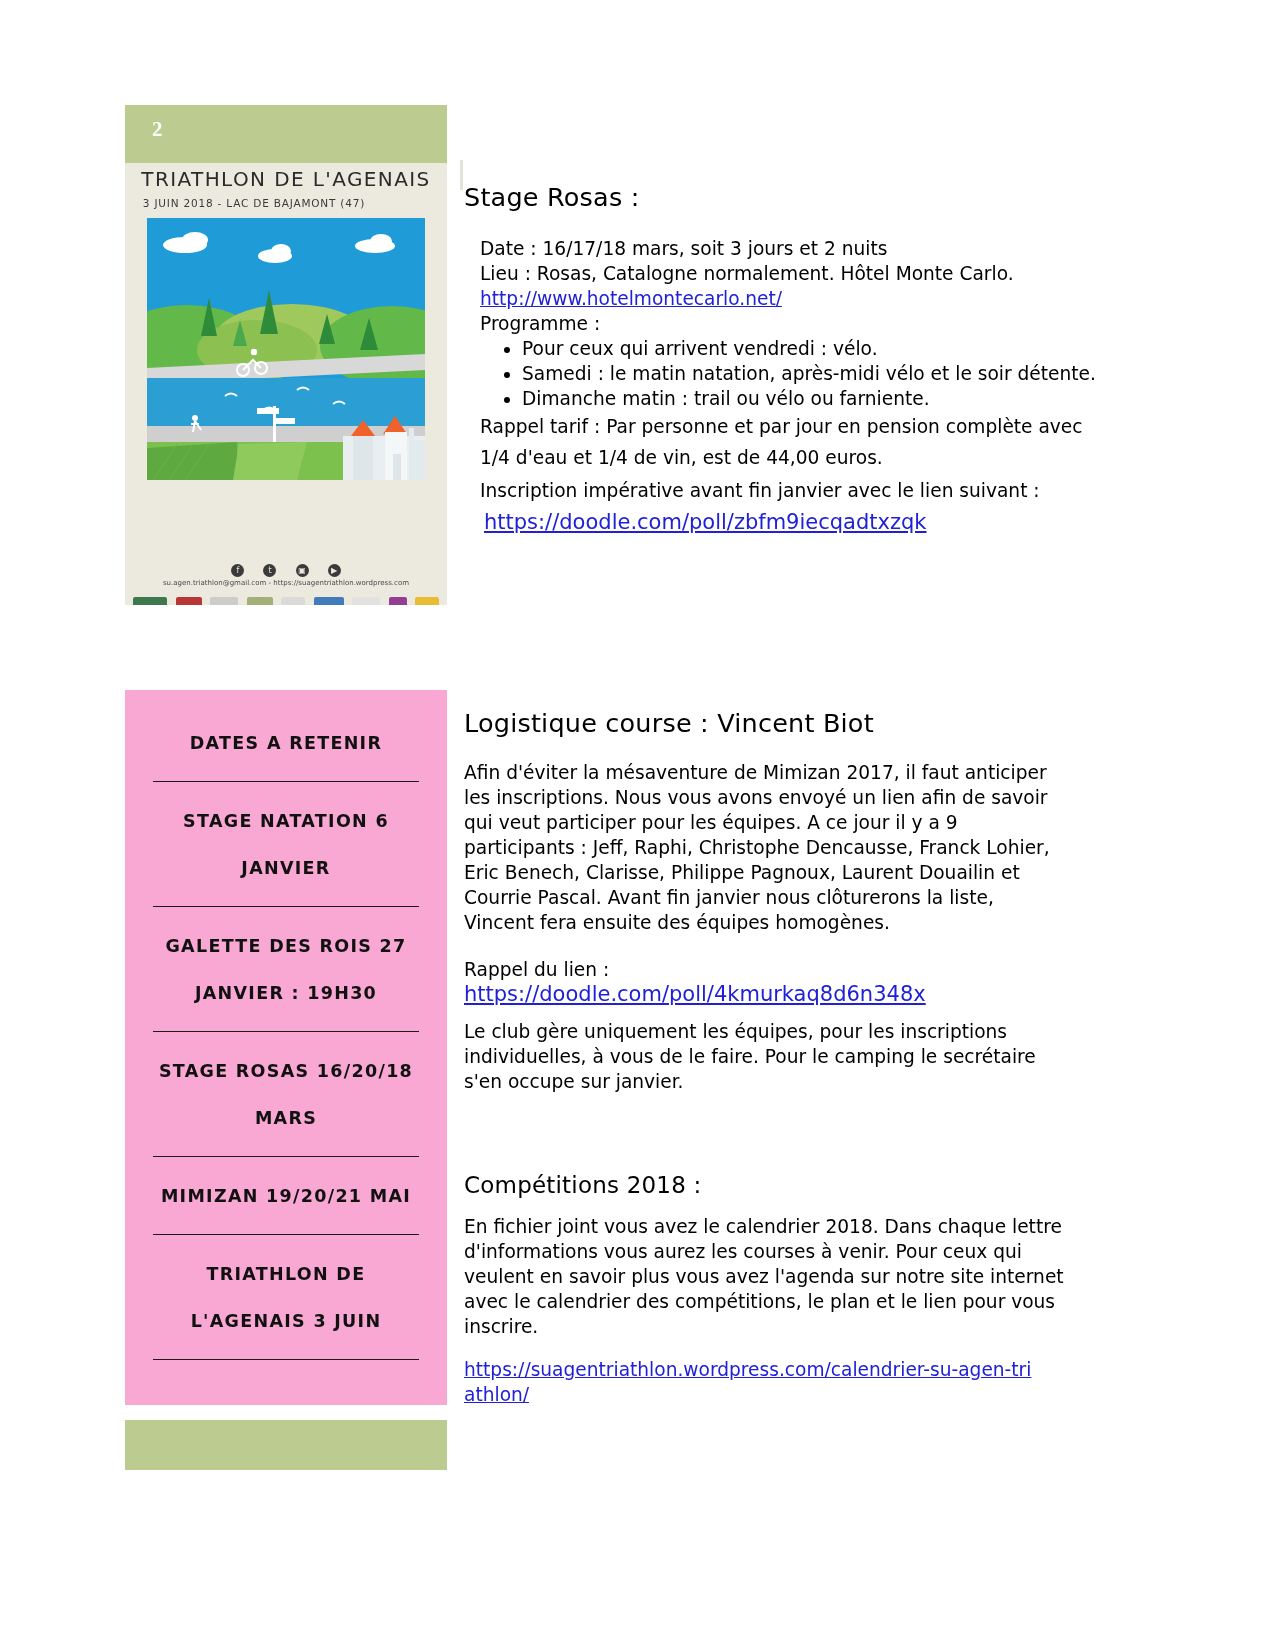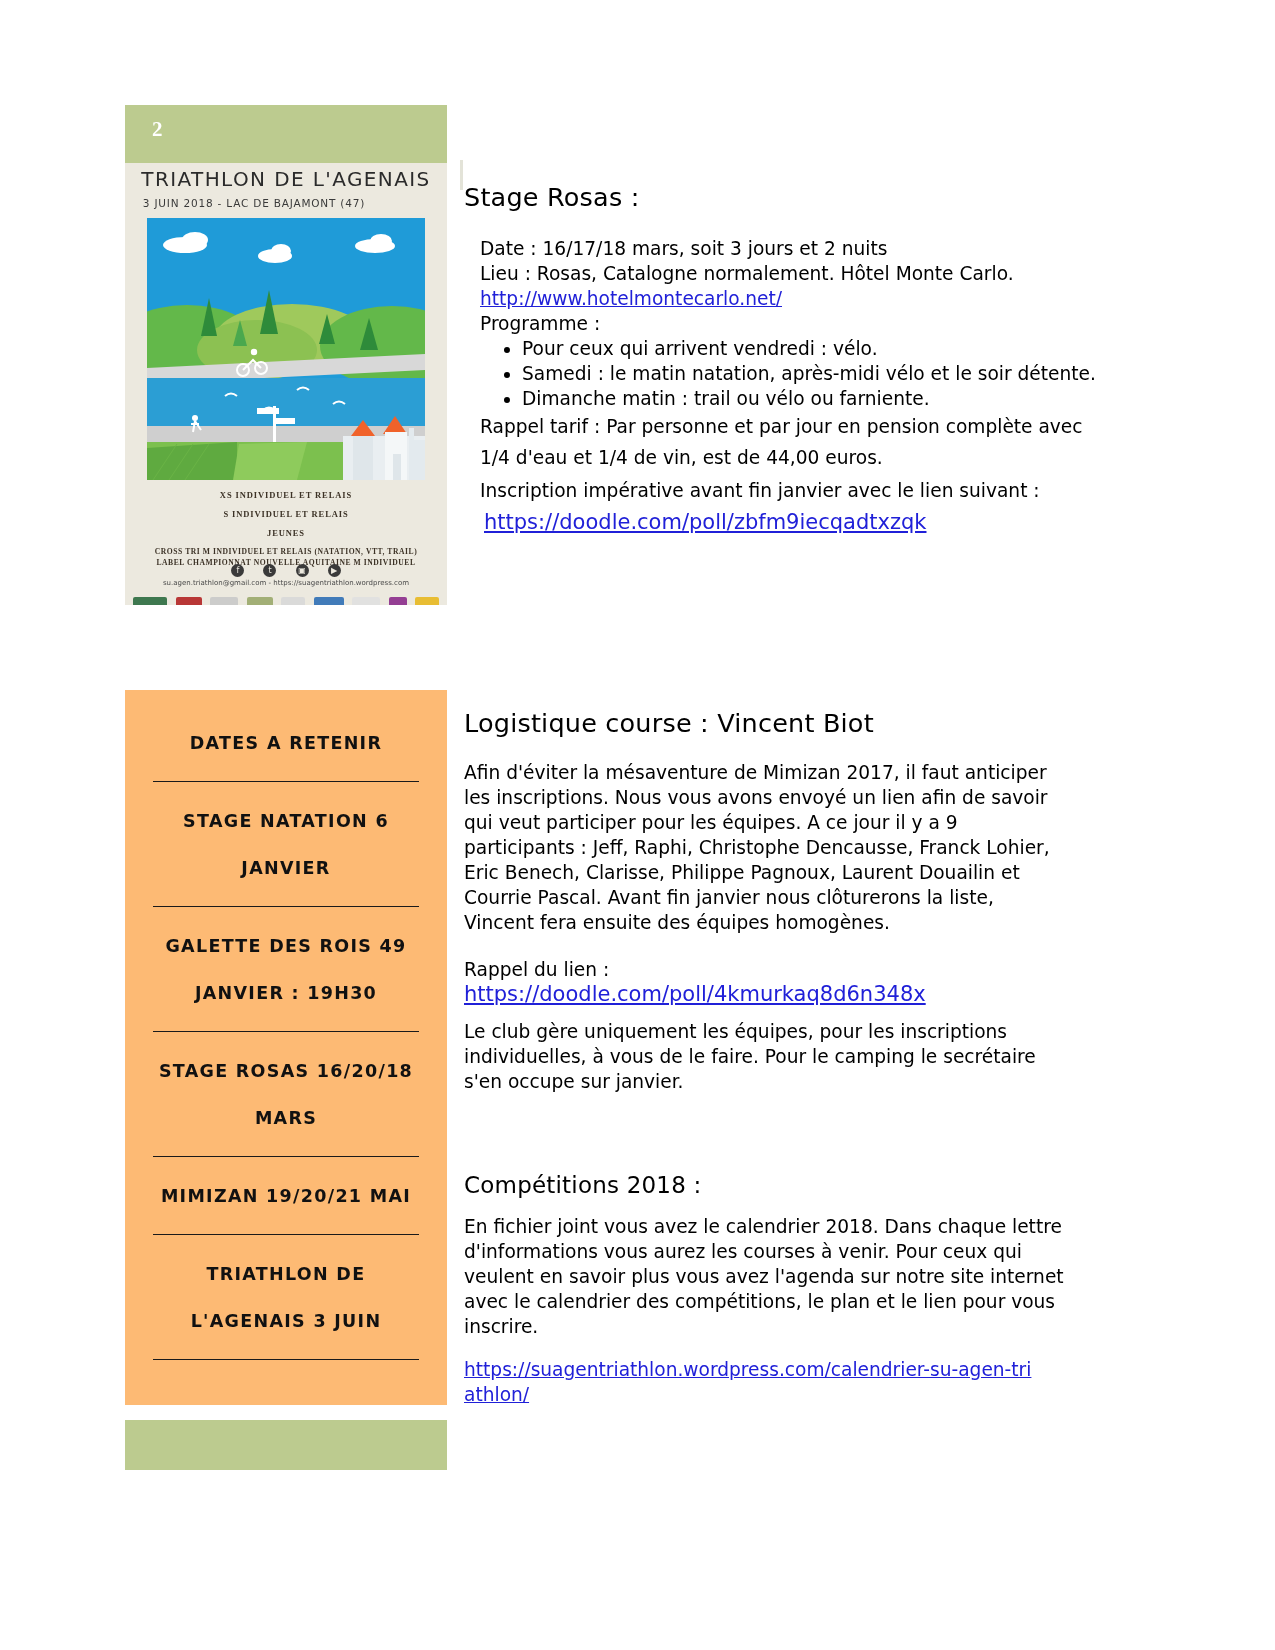--- a/index.html
+++ b/index.html
@@ -189,21 +189,21 @@
     padding: 0;
   }
 
   
   .dates-box {
     position: absolute;
     left: 125px;
     top: 690px;
     width: 322px;
     height: 715px;
-    background: #fdba74;
+    background: #f9a8d4;
   }
   .dates-inner {
     padding: 30px 28px 0 28px;
   }
   .date-entry {
     text-align: center;
     font-family: "DejaVu Sans", sans-serif;
     font-size: 17.5px;
     font-weight: bold;
     letter-spacing: 1.3px;
@@ -309,27 +309,20 @@
         <polygon points="236,216 248,198 260,216" fill="#f0622a"></polygon>
         <rect x="206" y="218" width="20" height="44" fill="#dfe6ea"></rect>
         <rect x="238" y="214" width="22" height="48" fill="#f4f7f8"></rect>
         <rect x="246" y="236" width="8" height="26" fill="#dfe6ea"></rect>
         <rect x="262" y="222" width="16" height="40" fill="#e3eaee"></rect>
         <rect x="262" y="210" width="5" height="14" fill="#e3eaee"></rect>
       </g>
     </svg>
   </div>
 
-  <div class="poster-lines">
-    <div class="pl">XS INDIVIDUEL ET RELAIS</div>
-    <div class="pl">S INDIVIDUEL ET RELAIS</div>
-    <div class="pl">JEUNES</div>
-    <div class="pl small">CROSS TRI M INDIVIDUEL ET RELAIS (NATATION, VTT, TRAIL)</div>
-    <div class="pl small">LABEL CHAMPIONNAT NOUVELLE AQUITAINE M INDIVIDUEL</div>
-  </div>
 
   <div class="poster-socials">
     <span class="soc"><span>f</span></span>
     <span class="soc"><span>t</span></span>
     <span class="soc"><span>▣</span></span>
     <span class="soc"><span>▶</span></span>
   </div>
 
   <div class="poster-contact">su.agen.triathlon@gmail.com - https://suagentriathlon.wordpress.com</div>
 
@@ -373,21 +366,21 @@
     <a class="link" href="#" style="font-size:21px;">https://doodle.com/poll/zbfm9iecqadtxzqk</a>
   </div>
 </div>
 
 <div class="dates-box">
   <div class="dates-inner">
     <div class="date-entry">DATES A RETENIR</div>
     <hr class="date-rule">
     <div class="date-entry">STAGE NATATION 6 JANVIER</div>
     <hr class="date-rule">
-    <div class="date-entry">GALETTE DES ROIS 49 JANVIER : 19H30</div>
+    <div class="date-entry">GALETTE DES ROIS 27 JANVIER : 19H30</div>
     <hr class="date-rule">
     <div class="date-entry">STAGE ROSAS 16/20/18 MARS</div>
     <hr class="date-rule">
     <div class="date-entry">MIMIZAN 19/20/21 MAI</div>
     <hr class="date-rule">
     <div class="date-entry">TRIATHLON DE L'AGENAIS 3 JUIN</div>
     <hr class="date-rule">
   </div>
 </div>
 

